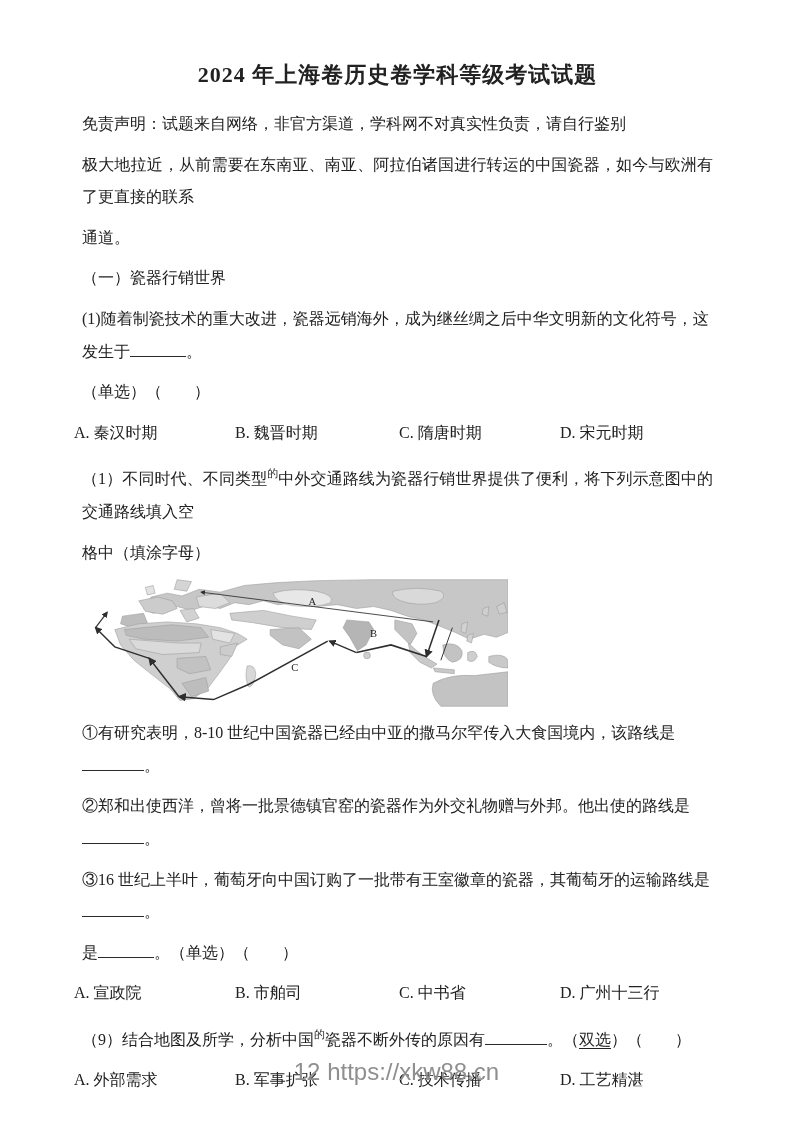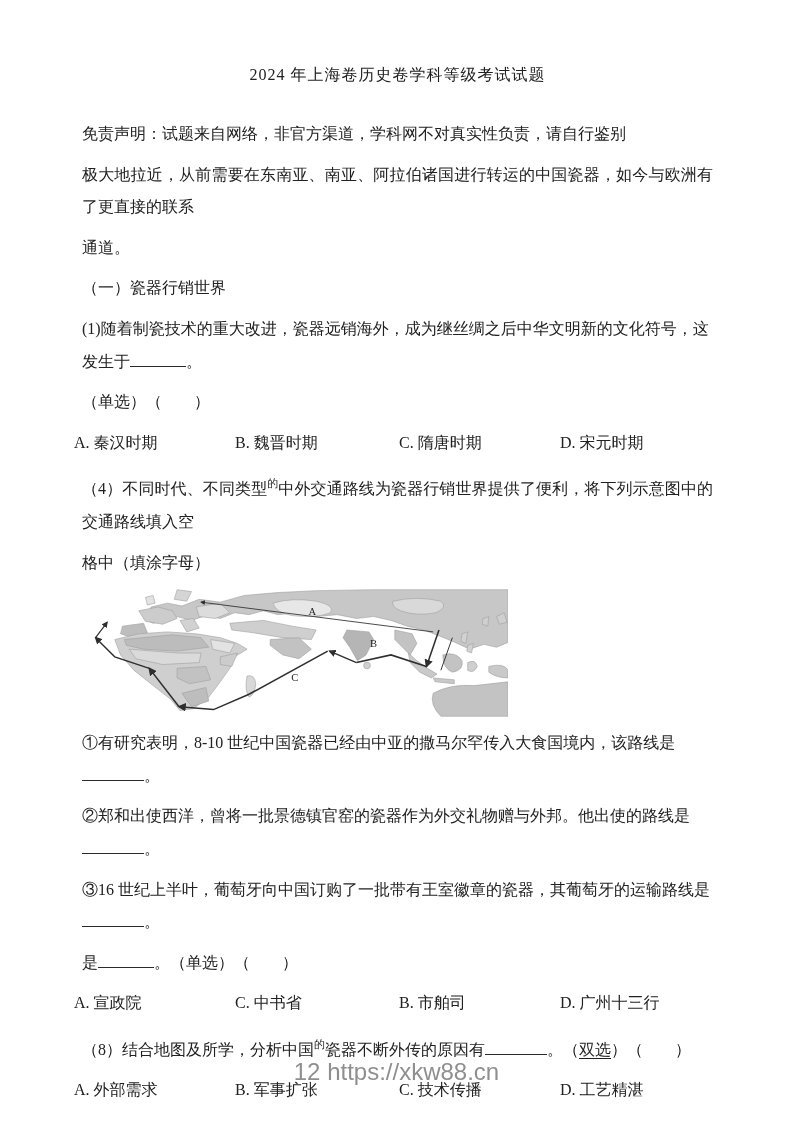--- a/index.html
+++ b/index.html
@@ -7,23 +7,23 @@
     position:relative;
     width:793px;height:1122px;
     background:#ffffff;
     font-family:"Liberation Serif","DejaVu Serif",serif;
     color:#212121;
     overflow:hidden;
   }
   .content{padding:56px 72px 0 74px;font-size:16px;}
   .doc-title{
     text-align:center;
-    font-size:16px;font-weight:normal;
+    font-size:22px;font-weight:bold;
     line-height:38px;
-    margin:0 0 24px 0;
+    margin:0 0 14px 0;
     letter-spacing:1px;
   }
   .ln{line-height:32.6px;min-height:32.6px;margin:8px;text-align:left;}
   .just{text-align:justify;}
   .blank{
     display:inline-block;
     width:56px;height:15px;
     border-bottom:1px solid #2a2a2a;
     vertical-align:baseline;
   }
@@ -67,21 +67,21 @@
 
     <p class="ln"><span>(1)随着制瓷技术的重大改进，瓷器远销海外，成为继丝绸之后中华文明新的文化符号，这发生于</span><span class="blank"></span><span>。</span></p>
     <p class="ln">（单选）（　　）</p>
     <div class="opts4">
       <span>A. 秦汉时期</span>
       <span>B. 魏晋时期</span>
       <span>C. 隋唐时期</span>
       <span>D. 宋元时期</span>
     </div>
 
-    <p class="ln just"><span>（4）不同时代、不同类型</span><span class="sup">的</span><span>中外交通路线为瓷器行销世界提供了便利，将下列示意图中的交通路线填入空</span></p>
+    <p class="ln just"><span>（1）不同时代、不同类型</span><span class="sup">的</span><span>中外交通路线为瓷器行销世界提供了便利，将下列示意图中的交通路线填入空</span></p>
     <p class="ln">格中（填涂字母）</p>
 
     <div class="map-wrap">
       <svg width="422" height="132" viewBox="0 0 440 132" xmlns="http://www.w3.org/2000/svg">
         <defs>
           <marker id="arw" viewBox="0 0 10 10" refX="8" refY="5" markerWidth="5.5" markerHeight="5.5" orient="auto-start-reverse">
             <path d="M0,0 L10,5 L0,10 Z" fill="#2e2e2e"></path>
           </marker>
         </defs>
 
@@ -155,26 +155,26 @@
       </svg>
     </div>
 
     <p class="ln"><span>①有研究表明，8-10 世纪中国瓷器已经由中亚的撒马尔罕传入大食国境内，该路线是</span><span class="blank wide"></span><span>。</span></p>
     <p class="ln"><span>②郑和出使西洋，曾将一批景德镇官窑的瓷器作为外交礼物赠与外邦。他出使的路线是</span><span class="blank wide"></span><span>。</span></p>
     <p class="ln"><span>③16 世纪上半叶，葡萄牙向中国订购了一批带有王室徽章的瓷器，其葡萄牙的运输路线是</span><span class="blank wide"></span><span>。</span></p>
 
     <p class="ln"><span>是</span><span class="blank"></span><span>。（单选）（　　）</span></p>
     <div class="opts4">
       <span>A. 宣政院</span>
+      <span>B. 市舶司</span>
       <span>C. 中书省</span>
-      <span>B. 市舶司</span>
       <span>D. 广州十三行</span>
     </div>
 
-    <p class="ln"><span>（8）结合地图及所学，分析中国</span><span class="sup">的</span><span>瓷器不断外传的原因有</span><span class="blank wide"></span><span>。（</span><span class="u">双选</span><span>）（　　）</span></p>
+    <p class="ln"><span>（9）结合地图及所学，分析中国</span><span class="sup">的</span><span>瓷器不断外传的原因有</span><span class="blank wide"></span><span>。（</span><span class="u">双选</span><span>）（　　）</span></p>
     <div class="opts4">
       <span>A. 外部需求</span>
       <span>B. 军事扩张</span>
       <span>C. 技术传播</span>
       <span>D. 工艺精湛</span>
     </div>
 
   </div>
 
   <div class="footer">12 https://xkw88.cn</div>

